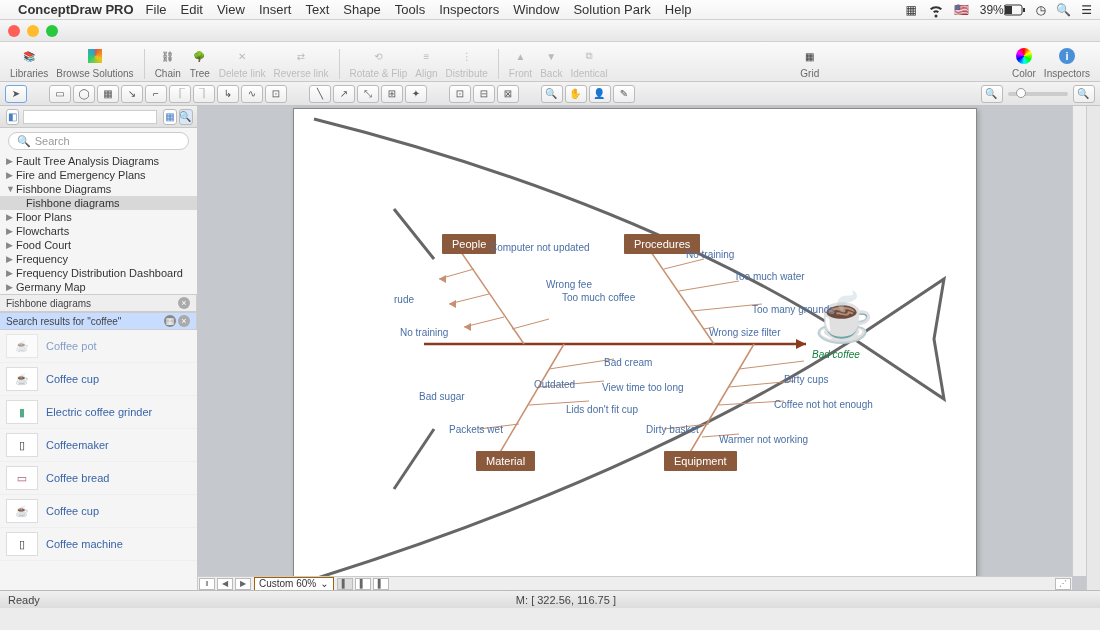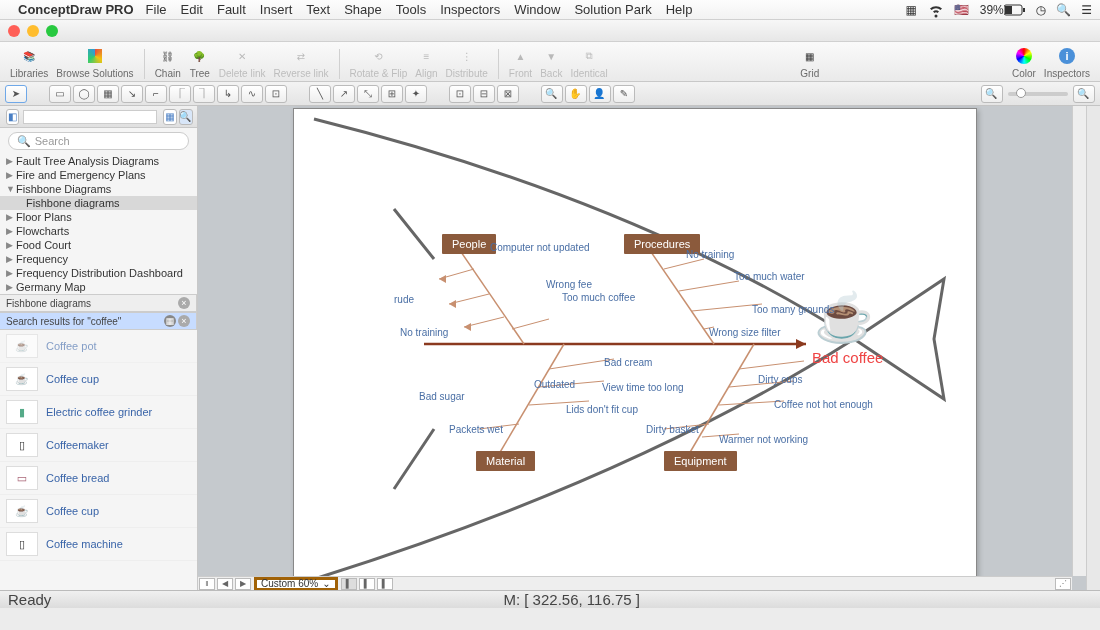--- a/index.html
+++ b/index.html
@@ -61,45 +61,45 @@
 .lib-item .thumb { width:32px; height:24px; display:flex; align-items:center; justify-content:center; background:#fff; border:1px solid #ddd; }
 .lib-item .name { color:#3964a8; font-size:11px; }
 
 
 .canvas-wrap { flex:1; position:relative; background:#c5c9cd; overflow:hidden; }
 .canvas-scroll { position:absolute; inset:0 14px 14px 0; overflow:hidden; display:flex; align-items:flex-start; justify-content:center; }
 .page { margin-top:2px; width:684px; height:484px; background:#fff; border:1px solid #888; position:relative; box-shadow:2px 2px 5px rgba(0,0,0,.2); }
 .scrollbar-v { position:absolute; right:0; top:0; bottom:14px; width:14px; background:#eee; border-left:1px solid #ccc; }
 .scrollbar-h { position:absolute; left:0; right:14px; bottom:0; height:14px; background:#eee; border-top:1px solid #ccc; display:flex; align-items:center; }
 .sb-btn { width:16px; height:12px; border:1px solid #bbb; margin:0 1px; font-size:8px; display:flex; align-items:center; justify-content:center; color:#666; background:#fff; }
-.zoom-sel { border:3px solid #a16207; padding:0 4px; font-size:10px; height:14px; display:flex; align-items:center; background:#fff; margin:0 2px; }
-
-
-.statusbar { height:18px; background:linear-gradient(#f0f0f0,#dcdcdc); border-top:1px solid #bbb; display:flex; align-items:center; padding:0 8px; font-size:15px; color:#444; }
+.zoom-sel { border:1px solid #a16207; padding:0 4px; font-size:10px; height:14px; display:flex; align-items:center; background:#fff; margin:0 2px; }
+
+
+.statusbar { height:18px; background:linear-gradient(#f0f0f0,#dcdcdc); border-top:1px solid #bbb; display:flex; align-items:center; padding:0 8px; font-size:11px; color:#444; }
 .statusbar .flex{flex:1;}
 
 
 .cat-box { position:absolute; background:#8b5a3c; color:#fff; font-size:11px; padding:4px 10px; border-radius:1px; }
 .cause { position:absolute; color:#4a6fa5; font-size:10px; white-space:nowrap; text-align:center; }
-.effect { position:absolute; color:#ef4444; font-size:15px; }
+.effect { position:absolute; color:#15803d; font-size:10px;font-style:italic; }
 
 
 .rightpanel { width:14px; background:#e8e8e8; border-left:1px solid #ccc; }
 
 svg.icn { width:18px; height:18px; }
 </style>
 </head>
 <body>
 
 <div class="menubar">
   <span class="apple"></span>
   <span class="app-name">ConceptDraw PRO</span>
   <span class="menu-item">File</span>
   <span class="menu-item">Edit</span>
-  <span class="menu-item">Fault</span>
+  <span class="menu-item">View</span>
   <span class="menu-item">Insert</span>
   <span class="menu-item">Text</span>
   <span class="menu-item">Shape</span>
   <span class="menu-item">Tools</span>
   <span class="menu-item">Inspectors</span>
   <span class="menu-item">Window</span>
   <span class="menu-item">Solution Park</span>
   <span class="menu-item">Help</span>
   <span class="spacer"></span>
   <span class="status">
@@ -432,21 +432,21 @@
         <div class="cause" style="left:440px;top:162px;width:60px;">Too much water</div>
         <div class="cause" style="left:458px;top:195px;width:60px;">Too many grounds</div>
         <div class="cause" style="left:415px;top:218px;">Wrong size filter</div>
         <div class="cause" style="left:125px;top:282px;">Bad sugar</div>
         <div class="cause" style="left:240px;top:270px;">Outdated</div>
         <div class="cause" style="left:155px;top:315px;">Packets wet</div>
         <div class="cause" style="left:272px;top:295px;width:60px;">Lids don't fit cup</div>
         <div class="cause" style="left:310px;top:248px;">Bad cream</div>
         <div class="cause" style="left:308px;top:273px;width:70px;">View time too long</div>
         <div class="cause" style="left:352px;top:315px;">Dirty basket</div>
-        <div class="cause" style="left:464px;top:265px;">Dirty cups</div>
+        <div class="cause" style="left:490px;top:265px;">Dirty cups</div>
         <div class="cause" style="left:480px;top:290px;width:60px;">Coffee not hot enough</div>
         <div class="cause" style="left:425px;top:325px;width:60px;">Warmer not working</div>
       </div>
     </div>
     <div class="scrollbar-v"></div>
     <div class="scrollbar-h">
       <div class="sb-btn">‖</div>
       <div class="sb-btn">◀</div>
       <div class="sb-btn">▶</div>
       <div class="zoom-sel">

